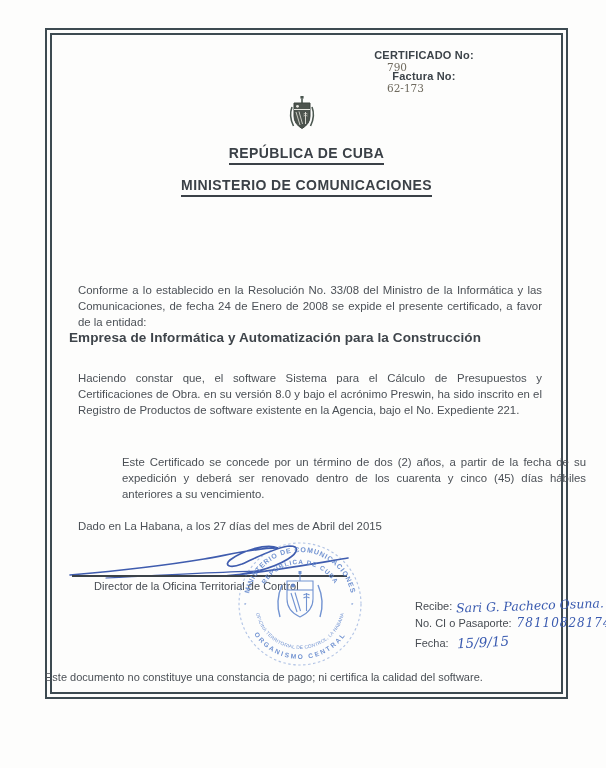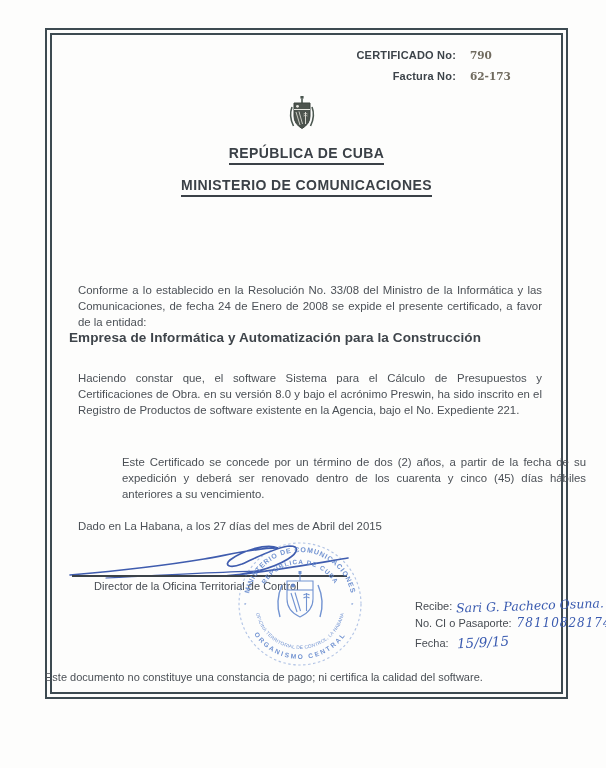--- a/index.html
+++ b/index.html
@@ -11,24 +11,24 @@
     color:#4a4f55;
   }
   .frame {
     position:absolute; left:45px; top:28px; width:523px; height:671px;
     border:2px solid #3d4a51;
   }
   .frame-inner { position:absolute; inset:3px; border:2px solid #3d4a51; }
 
   
   .hdr { position:absolute; left:290px; top:49px; width:268px; }
-  .hdr-row { display:flex; align-items:flex-start; height:21px; }
+  .hdr-row { display:flex; align-items:center; height:21px;flex-direction:column; }
   .hdr-label { flex:1; text-align:right; font-weight:bold; font-size:11px; color:#3c4349; letter-spacing:.2px; }
   .hdr-value-wrap { width:102px; padding-left:14px; display:flex; gap:18px; }
-  .hdr-value { font-family:"DejaVu Serif", serif; font-size:10.5px; color:#6f6a5e;font-weight:bold; }
+  .hdr-value { font-family:"DejaVu Serif", serif; font-size:10.5px; color:#6f6a5e; }
 
   
   .emblem { position:absolute; left:287px; top:95px; }
 
   
   .title-line { position:absolute; left:45px; width:523px; text-align:center; }
   .title-country { top:144px; }
   .title-ministry { top:176px; }
   .title-text {
     display:inline-block; font-weight:bold; font-size:14px; color:#3b4147;

